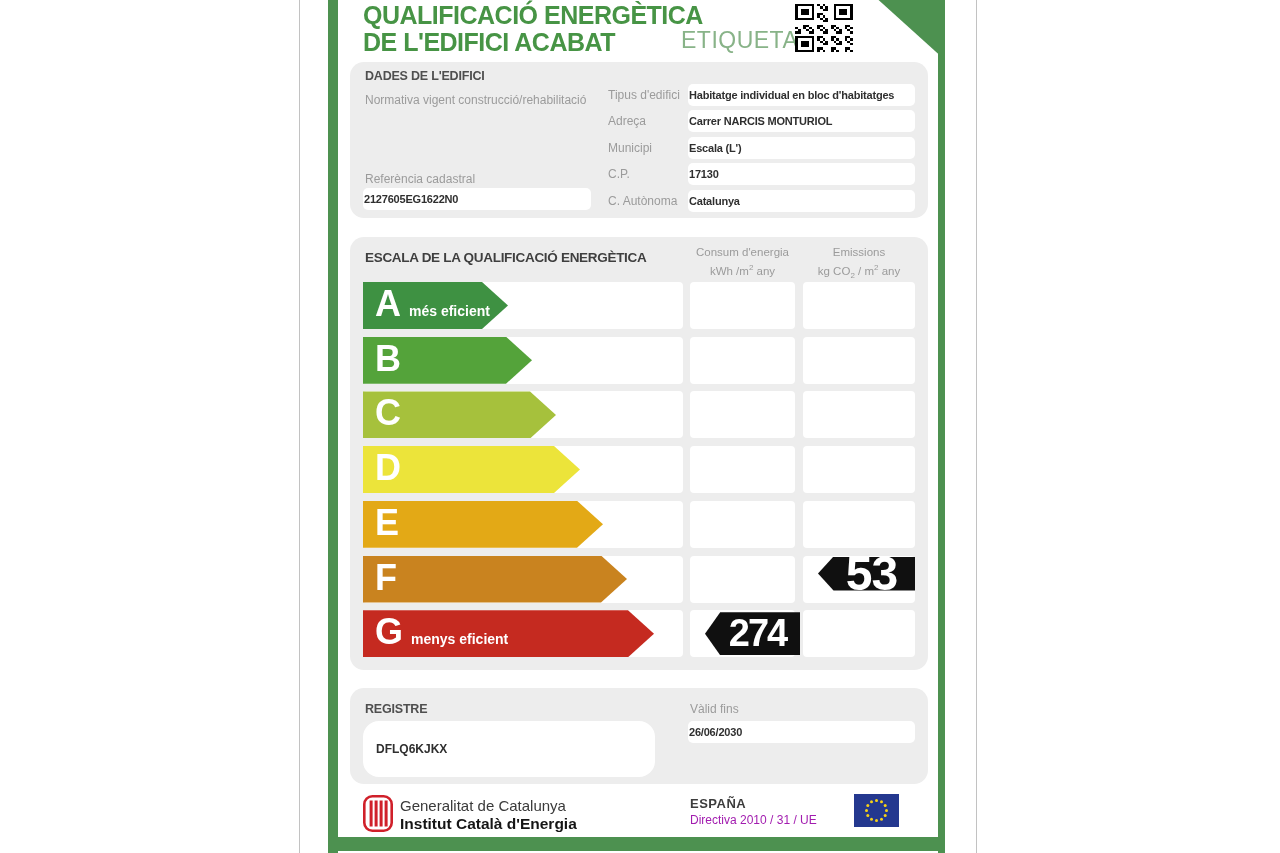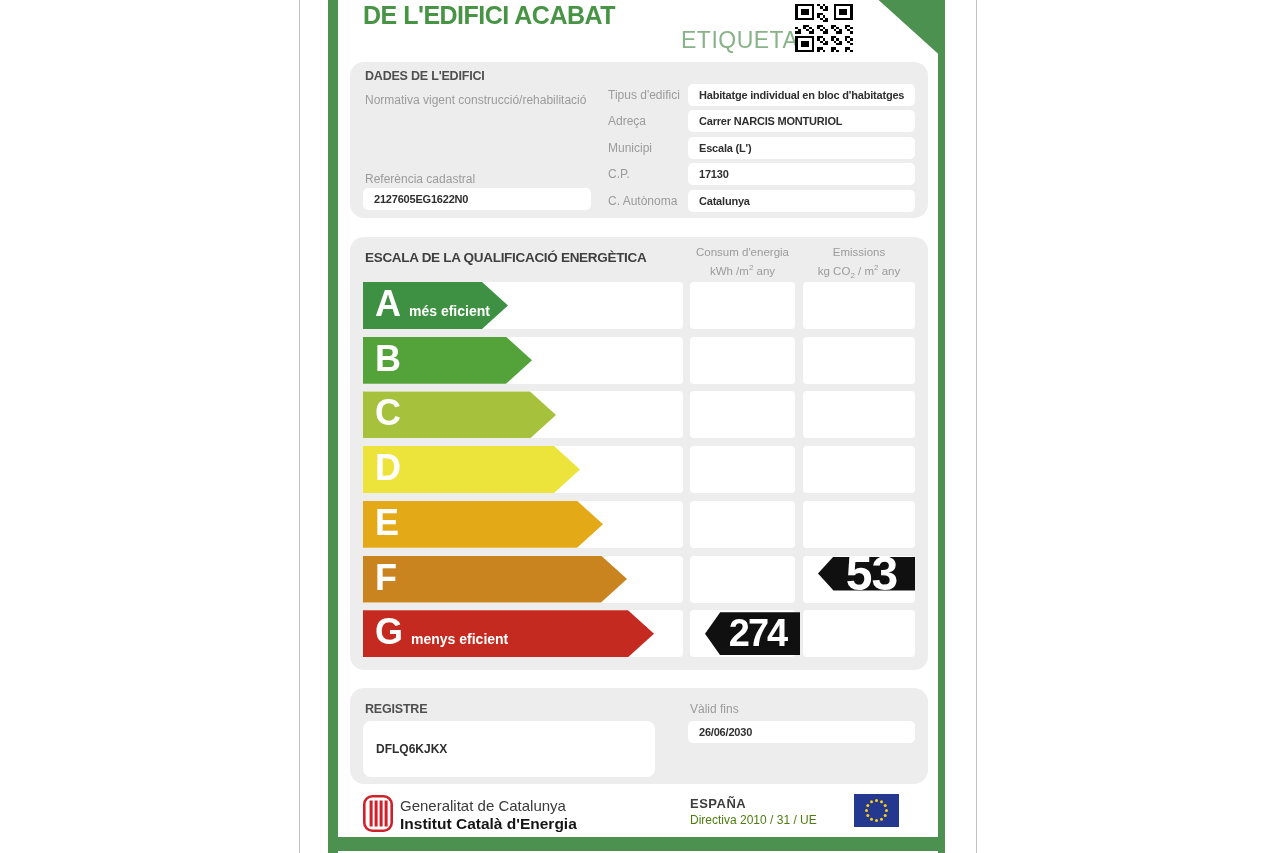--- a/index.html
+++ b/index.html
@@ -17,21 +17,21 @@
   .qr{position:absolute;left:795px;top:4px;}
   
   .section{position:absolute;left:350px;width:578px;background:#ededed;border-radius:14px;}
   .sec-dades{top:62px;height:156px;}
   .sec-escala{top:237px;height:433px;}
   .sec-registre{top:688px;height:96px;}
   .sec-title{position:absolute;font-weight:bold;font-size:12.5px;color:#4f4f4f;letter-spacing:-0.2px;}
   .lbl{position:absolute;font-size:12px;color:#9b9b9b;white-space:nowrap;}
   .whitebox{position:absolute;background:#fff;border-radius:5px;}
   .val{font-weight:bold;font-size:11px;color:#2f2f2f;white-space:nowrap;}
-  .vbox{line-height:22px;padding-left:11px;letter-spacing:-0.2px;}
+  .vbox{line-height:22px;padding-left:1px;letter-spacing:-0.2px;}
   
   .esc-title{position:absolute;left:15px;top:13px;font-weight:bold;font-size:13.5px;
         color:#3f3f3f;letter-spacing:-0.3px;}
   .col-hdr{position:absolute;top:8px;text-align:center;font-size:11.5px;color:#9b9b9b;line-height:15px;}
   .col-hdr sup,.col-hdr sub{font-size:8px;}
   .scale-row{position:absolute;left:0;width:578px;height:47px;}
   .track{position:absolute;left:13px;top:0;width:320px;height:47px;background:#fff;border-radius:4px;}
   .cell{position:absolute;top:0;height:47px;background:#fff;border-radius:4px;}
   .cell.consum{left:340px;width:105px;}
   .cell.emissions{left:453px;width:112px;}
@@ -45,38 +45,39 @@
         clip-path:polygon(0 50%,16% 0,100% 0,100% 100%,16% 100%);}
   .badge.consum-badge{left:15px;top:2px;width:95px;height:43px;font-size:38px;letter-spacing:-2px;padding-left:10px;box-sizing:border-box;}
   .badge.emissions-badge{left:15px;top:1px;width:97px;height:34px;font-size:48px;letter-spacing:-1px;padding-left:10px;box-sizing:border-box;}
   
   .reg-big{line-height:56px;padding-left:13px;font-size:12px;}
   
   .org{position:absolute;left:400px;top:797px;font-size:15px;color:#3a3a3a;line-height:18px;}
   .org .l2{font-weight:bold;color:#151515;font-size:15.5px;}
   .spain{position:absolute;left:690px;top:796px;width:148px;text-align:left;}
   .spain .country{font-size:13px;font-weight:600;color:#3d3d3d;letter-spacing:0.5px;}
-  .spain .directive{font-size:12px;color:#4d7c0f;margin-top:2px;}
+  .spain .directive{font-size:12px;color:#a21caf;margin-top:2px;}
   .logo{position:absolute;left:363px;top:795px;}
   .euflag{position:absolute;left:854px;top:794px;}
 </style>
 </head>
 <body>
 
 <div class="page" style="--frame-green: #4d9150; --title-green: #479445; --etiqueta-green: #88b388;">
 
   <div class="hairline" style="left:299px"></div>
   <div class="hairline" style="left:976px"></div>
 
   <div class="greenbar" style="left:328px;top:0;width:10px;height:853px"></div>
   <div class="greenbar" style="left:938px;top:0;width:7px;height:853px"></div>
   <div class="corner-fold"></div>
   <div class="greenbar" style="left:328px;top:837px;width:617px;height:14px"></div>
 
   <div class="title">
+    <div>QUALIFICACIÓ ENERGÈTICA</div>
     <div>DE L'EDIFICI ACABAT</div>
   </div>
   <div class="etiqueta">ETIQUETA</div>
   <svg class="qr" id="qr-svg" width="58" height="48" viewBox="0 0 21 21" preserveAspectRatio="none" shape-rendering="crispEdges">
       <rect x="0" y="0" width="21" height="21" fill="#fff"></rect>
       <rect x="8" y="0" width="1" height="1" fill="#000"></rect>
       <rect x="10" y="0" width="1" height="1" fill="#000"></rect>
       <rect x="9" y="1" width="1" height="1" fill="#000"></rect>
       <rect x="11" y="1" width="1" height="1" fill="#000"></rect>
       <rect x="10" y="2" width="1" height="1" fill="#000"></rect>
@@ -269,21 +270,21 @@
           <div class="cell consum">
             <div class="badge consum-badge">274</div>
           </div>
           <div class="cell emissions"></div>
         </div>
       </div>
   </div>
 
   <div class="section sec-registre">
     <div class="sec-title" style="left:15px;top:14px">REGISTRE</div>
-    <div class="whitebox" style="left:13px;top:33px;width:292px;height:56px;border-radius:8px">
+    <div class="whitebox" style="left:13px;top:33px;width:292px;height:56px;border-radius:16px">
       <div class="val reg-big">DFLQ6KJKX</div>
     </div>
     <div class="lbl" style="left:340px;top:14px">Vàlid fins</div>
     <div class="whitebox" style="left:338px;top:33px;width:227px;height:22px">
       <div class="val vbox">26/06/2030</div>
     </div>
   </div>
 
   <svg class="logo" width="30" height="37" viewBox="0 0 30 37">
     <rect x="1.3" y="1.3" width="27.4" height="34.4" rx="8" fill="#ffffff" stroke="#d0202a" stroke-width="2.6"></rect>

